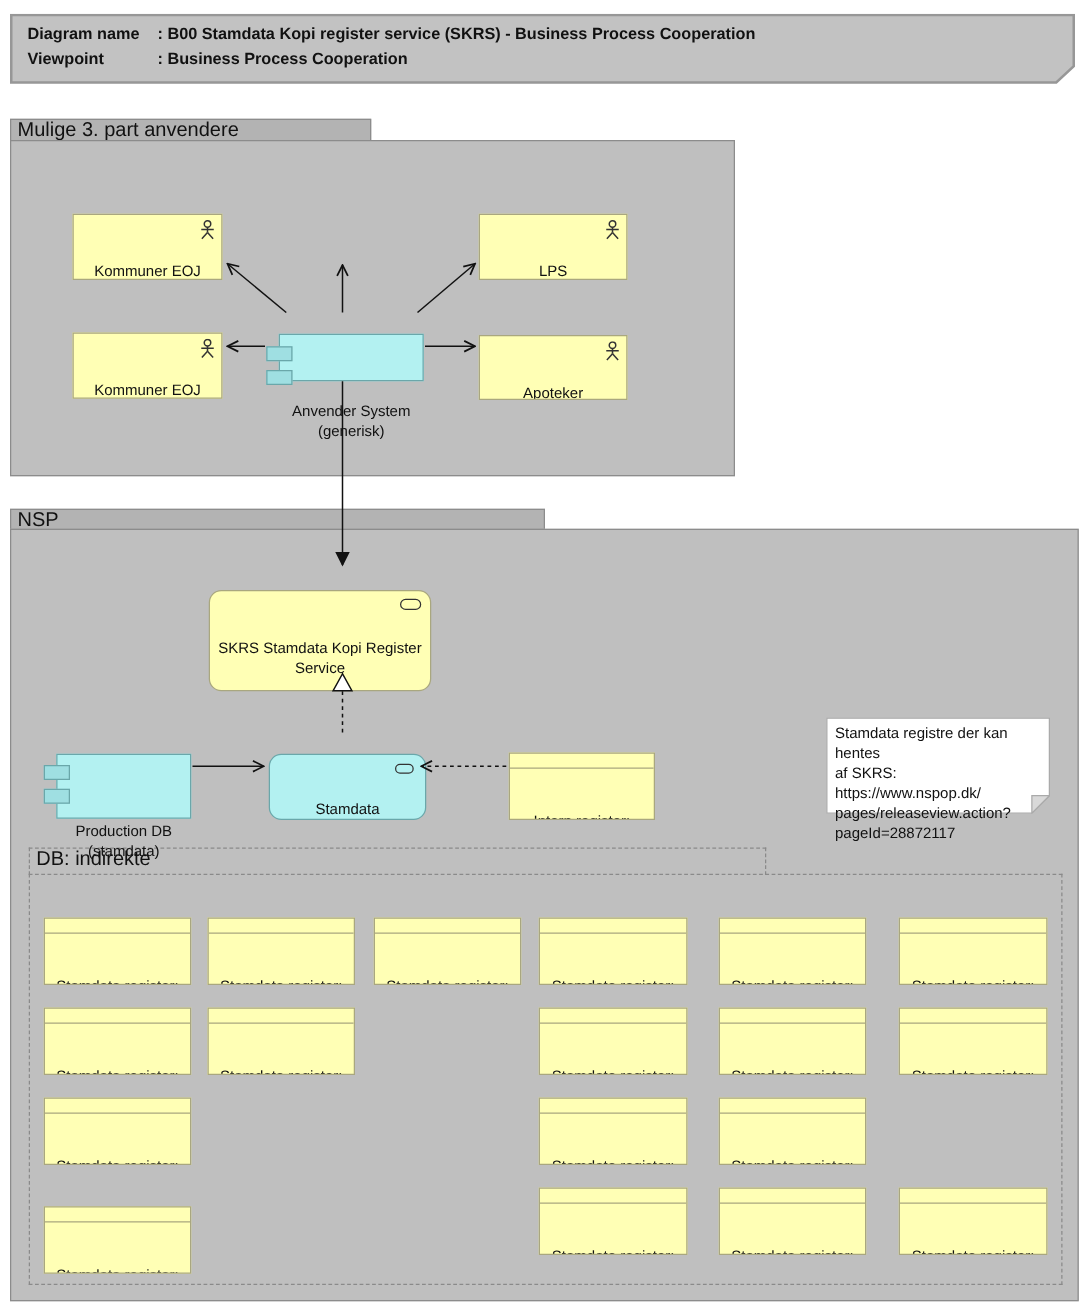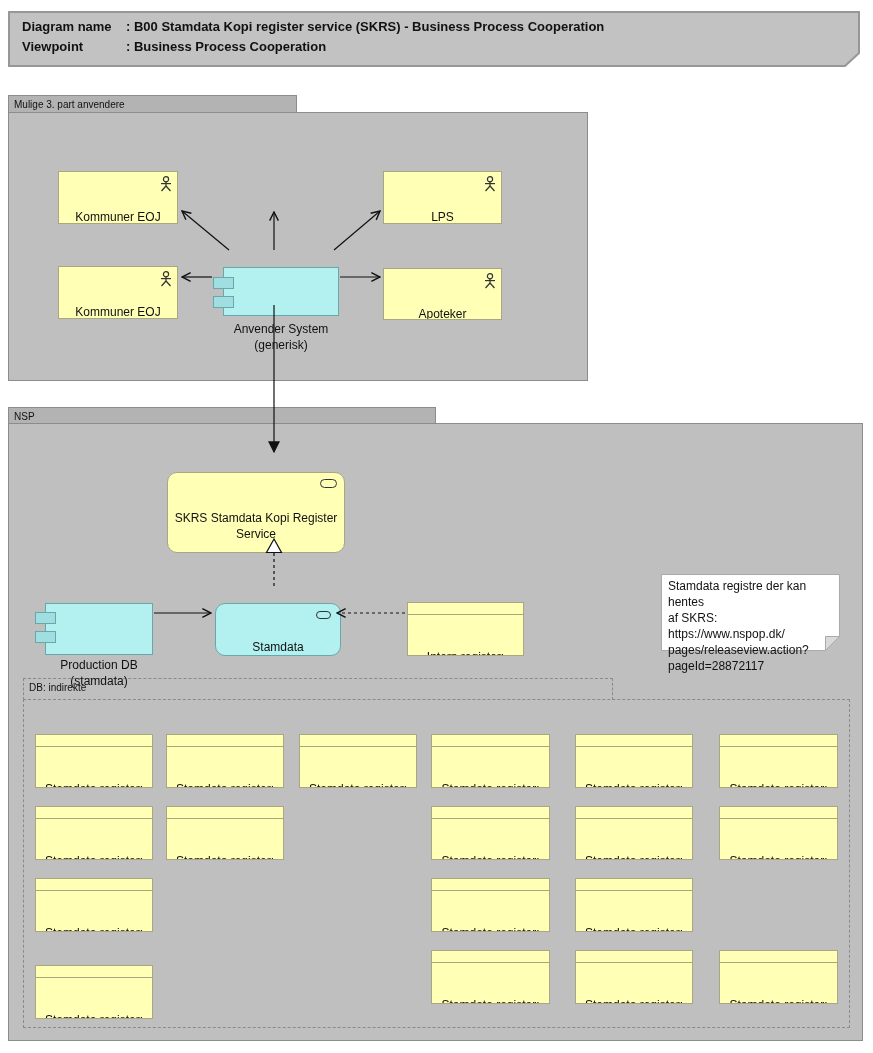--- a/index.html
+++ b/index.html
@@ -1,21 +1,21 @@
 <!DOCTYPE html>
 <html lang="da"><head>
 <meta charset="utf-8">
 <style>
   html,body{margin:0;padding:0;background:#ffffff;}
   #canvas{position:relative;width:873px;height:1053px;background:#ffffff;overflow:hidden;
           font-family:"Liberation Sans","DejaVu Sans",sans-serif;color:#111;}
   .abs{position:absolute;}
   
   .grp-tab{position:absolute;background:#b3b3b3;border:1px solid #8c8c8c;box-sizing:border-box;
-           font-size:10px;line-height:15px;padding:1px 4px 0 5px;color:#111;}
+           font-size:16px;line-height:15px;padding:1px 4px 0 5px;color:#111;}
   .grp-body{position:absolute;background:#bfbfbf;border:1px solid #8c8c8c;box-sizing:border-box;}
   .grp-tab.dashed{background:transparent;border:1px dashed #8a8a8a;border-bottom:none;}
   .grp-body.dashed{background:transparent;border:1px dashed #8a8a8a;}
   
   .node{position:absolute;box-sizing:border-box;font-size:12px;line-height:16px;text-align:center;
         white-space:pre-line;overflow:hidden;margin-top:16px;}
   .yellow{background:#ffffb5;border:1px solid #a9a77f;}
   .cyan{background:#b3f1f1;border:1px solid #6aa7aa;}
   .rounded{border-radius:10px;}
   .node .lbl{position:relative;padding:5px 4px 0 4px;}
@@ -104,21 +104,21 @@
         <circle cx="6" cy="3.2" r="2.6"></circle>
           <line x1="6" y1="5.8" x2="6" y2="10"></line>
         <line x1="1" y1="7.6" x2="11" y2="7.6"></line>
           <line x1="6" y1="10" x2="1.5" y2="15"></line>
           <line x1="6" y1="10" x2="10.5" y2="15"></line>
       </g>
       </svg>
     <div class="lbl">Apoteker</div>
   </div>
 
-  <div class="node cyan" style="left:223px;top:251px;width:116px;height:49px;overflow:visible;">
+  <div class="node cyan" style="left:223px;top:251px;width:116px;height:38px;overflow:visible;">
     <div class="ctab" style="left:-11px;top:9px;"></div>
     <div class="ctab" style="left:-11px;top:28px;"></div>
     <div class="lbl">Anvender System
 (generisk)</div>
   </div>
 
   <div class="node yellow rounded" style="left:167px;top:456px;width:178px;height:81px;">
     <span class="pill-ic"></span>
     <div class="lbl">SKRS Stamdata Kopi Register
 Service</div>

